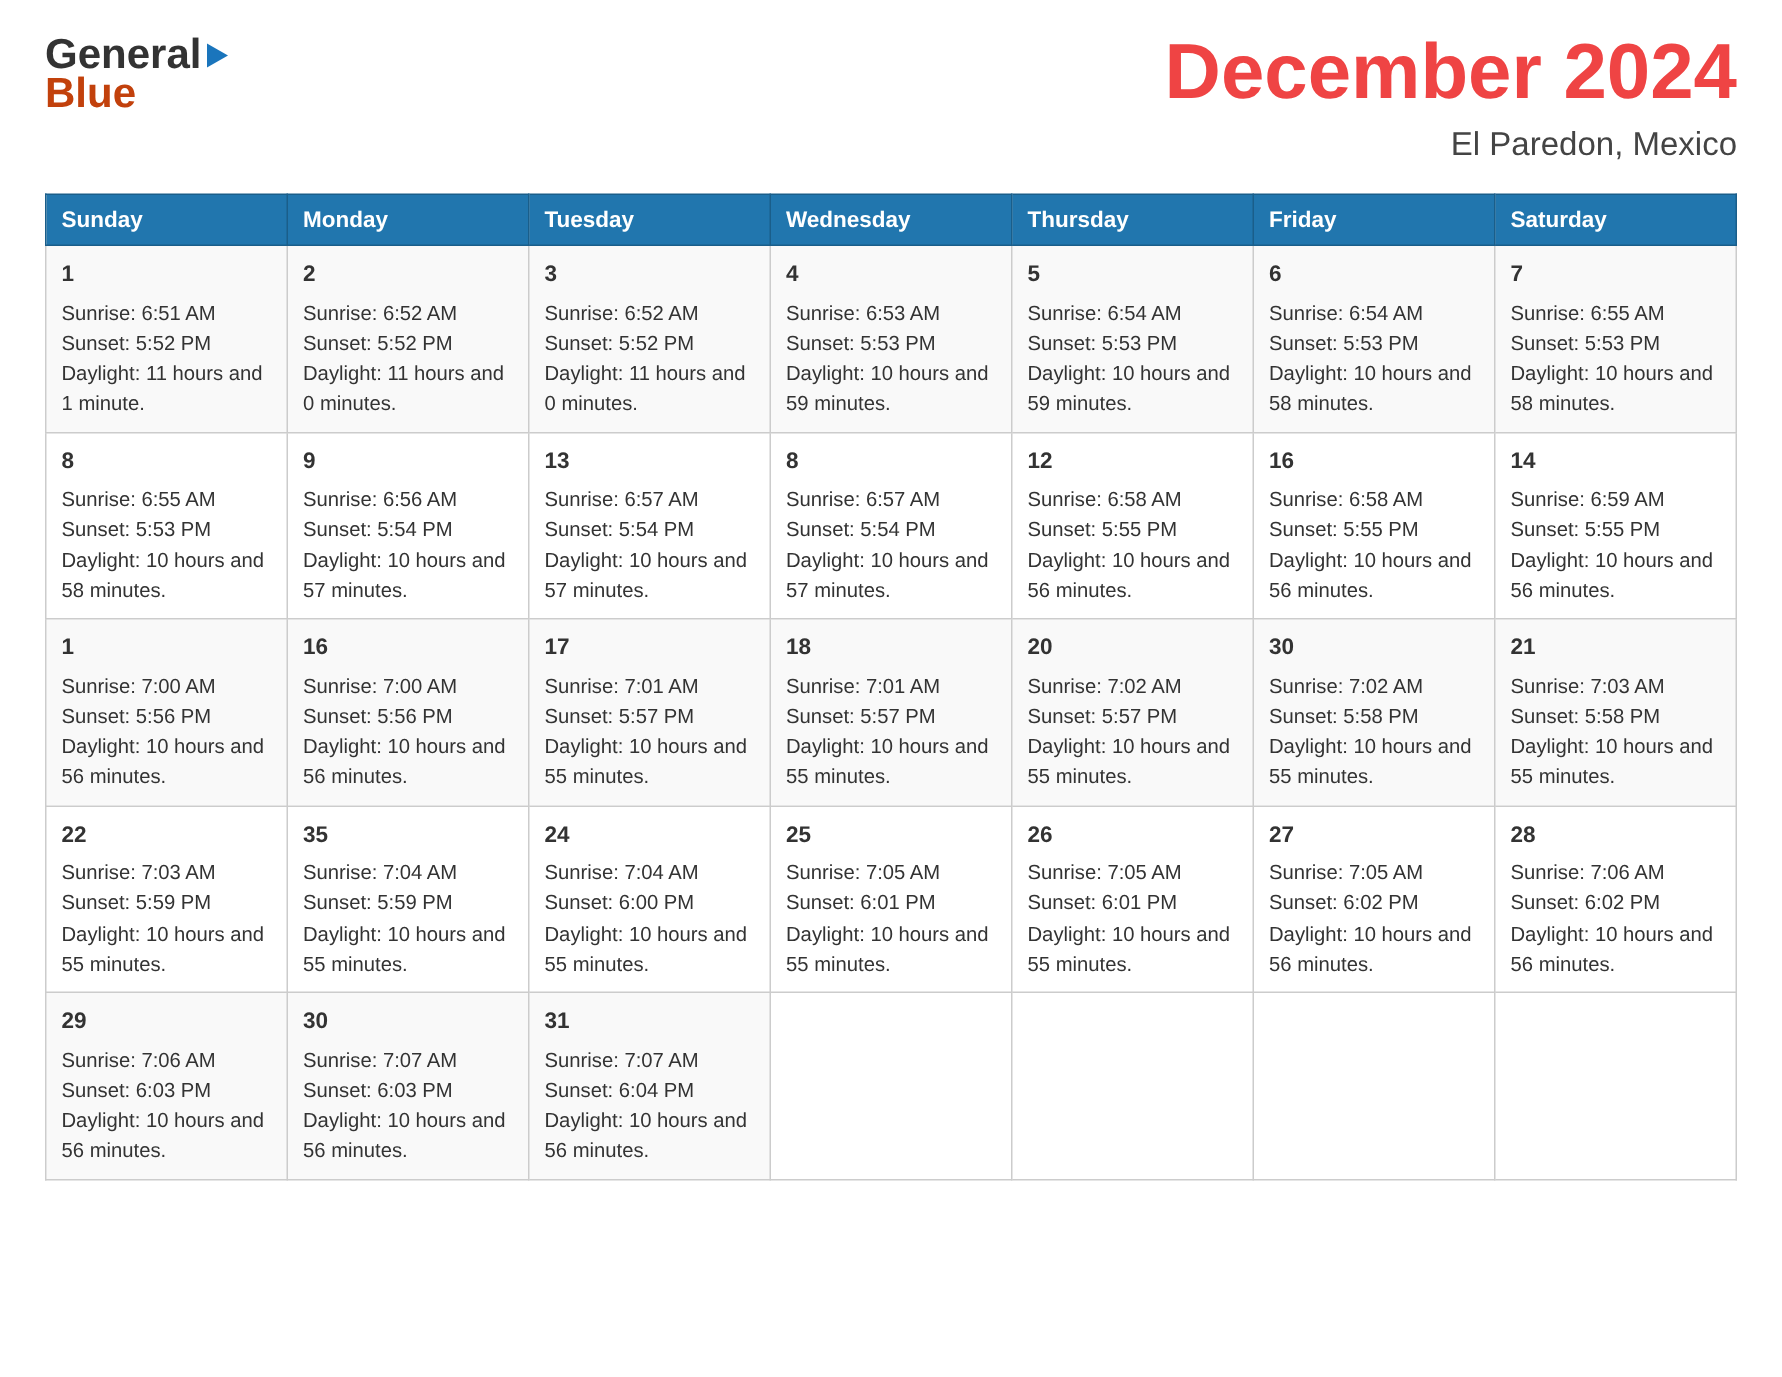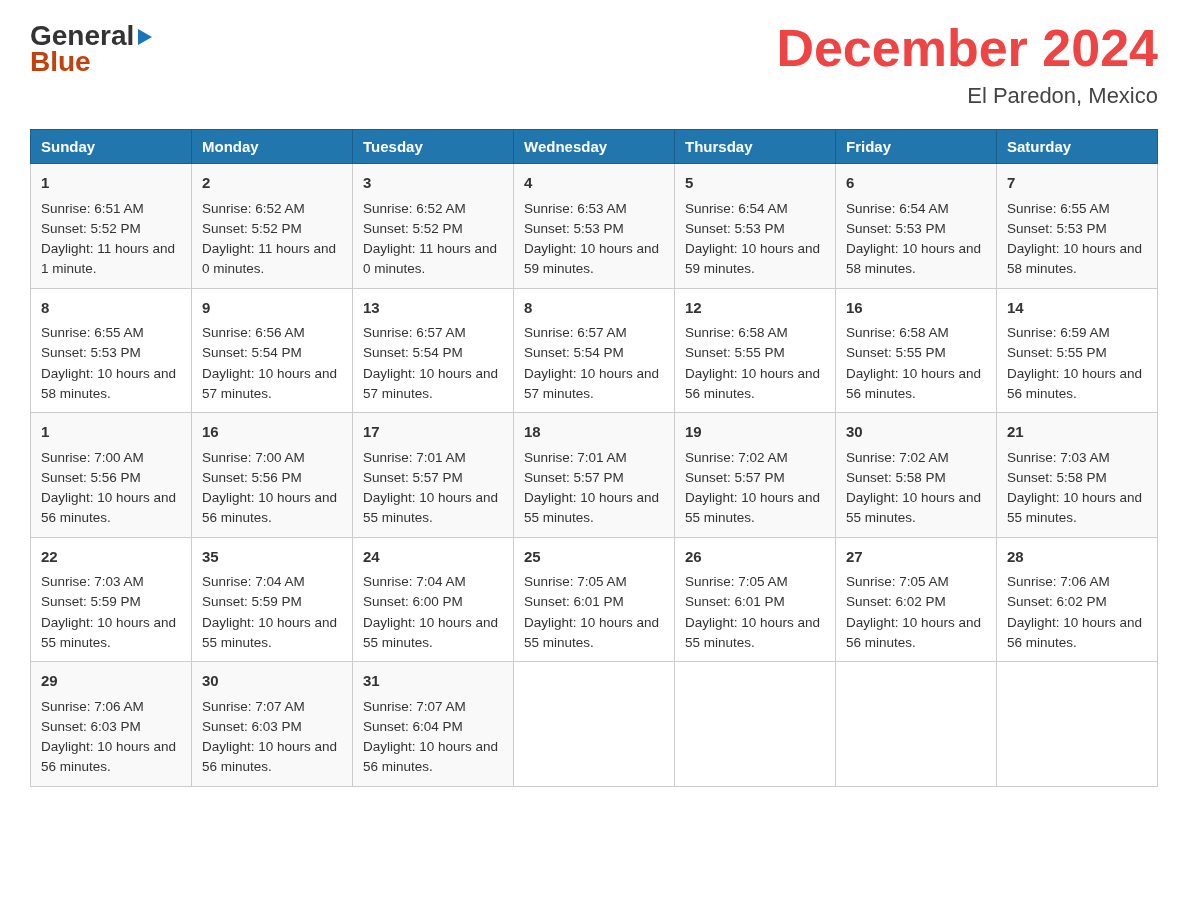--- a/index.html
+++ b/index.html
@@ -121,21 +121,21 @@
         <td><span class="day-num">8</span><span>Sunrise: 6:57 AM</span><br><span>Sunset: 5:54 PM</span><br><span>Daylight: 10 hours and 57 minutes.</span></td>
         <td><span class="day-num">12</span><span>Sunrise: 6:58 AM</span><br><span>Sunset: 5:55 PM</span><br><span>Daylight: 10 hours and 56 minutes.</span></td>
         <td><span class="day-num">16</span><span>Sunrise: 6:58 AM</span><br><span>Sunset: 5:55 PM</span><br><span>Daylight: 10 hours and 56 minutes.</span></td>
         <td><span class="day-num">14</span><span>Sunrise: 6:59 AM</span><br><span>Sunset: 5:55 PM</span><br><span>Daylight: 10 hours and 56 minutes.</span></td>
       </tr>
       <tr>
         <td><span class="day-num">1</span><span>Sunrise: 7:00 AM</span><br><span>Sunset: 5:56 PM</span><br><span>Daylight: 10 hours and 56 minutes.</span></td>
         <td><span class="day-num">16</span><span>Sunrise: 7:00 AM</span><br><span>Sunset: 5:56 PM</span><br><span>Daylight: 10 hours and 56 minutes.</span></td>
         <td><span class="day-num">17</span><span>Sunrise: 7:01 AM</span><br><span>Sunset: 5:57 PM</span><br><span>Daylight: 10 hours and 55 minutes.</span></td>
         <td><span class="day-num">18</span><span>Sunrise: 7:01 AM</span><br><span>Sunset: 5:57 PM</span><br><span>Daylight: 10 hours and 55 minutes.</span></td>
-        <td><span class="day-num">19</span><span>Sunrise: 7:02 AM</span><br><span>Sunset: 5:57 PM</span><br><span>Daylight: 10 hours and 55 minutes.</span></td>
+        <td><span class="day-num">20</span><span>Sunrise: 7:02 AM</span><br><span>Sunset: 5:57 PM</span><br><span>Daylight: 10 hours and 55 minutes.</span></td>
         <td><span class="day-num">30</span><span>Sunrise: 7:02 AM</span><br><span>Sunset: 5:58 PM</span><br><span>Daylight: 10 hours and 55 minutes.</span></td>
         <td><span class="day-num">21</span><span>Sunrise: 7:03 AM</span><br><span>Sunset: 5:58 PM</span><br><span>Daylight: 10 hours and 55 minutes.</span></td>
       </tr>
       <tr>
         <td><span class="day-num">22</span><span>Sunrise: 7:03 AM</span><br><span>Sunset: 5:59 PM</span><br><span>Daylight: 10 hours and 55 minutes.</span></td>
         <td><span class="day-num">35</span><span>Sunrise: 7:04 AM</span><br><span>Sunset: 5:59 PM</span><br><span>Daylight: 10 hours and 55 minutes.</span></td>
         <td><span class="day-num">24</span><span>Sunrise: 7:04 AM</span><br><span>Sunset: 6:00 PM</span><br><span>Daylight: 10 hours and 55 minutes.</span></td>
         <td><span class="day-num">25</span><span>Sunrise: 7:05 AM</span><br><span>Sunset: 6:01 PM</span><br><span>Daylight: 10 hours and 55 minutes.</span></td>
         <td><span class="day-num">26</span><span>Sunrise: 7:05 AM</span><br><span>Sunset: 6:01 PM</span><br><span>Daylight: 10 hours and 55 minutes.</span></td>
         <td><span class="day-num">27</span><span>Sunrise: 7:05 AM</span><br><span>Sunset: 6:02 PM</span><br><span>Daylight: 10 hours and 56 minutes.</span></td>

